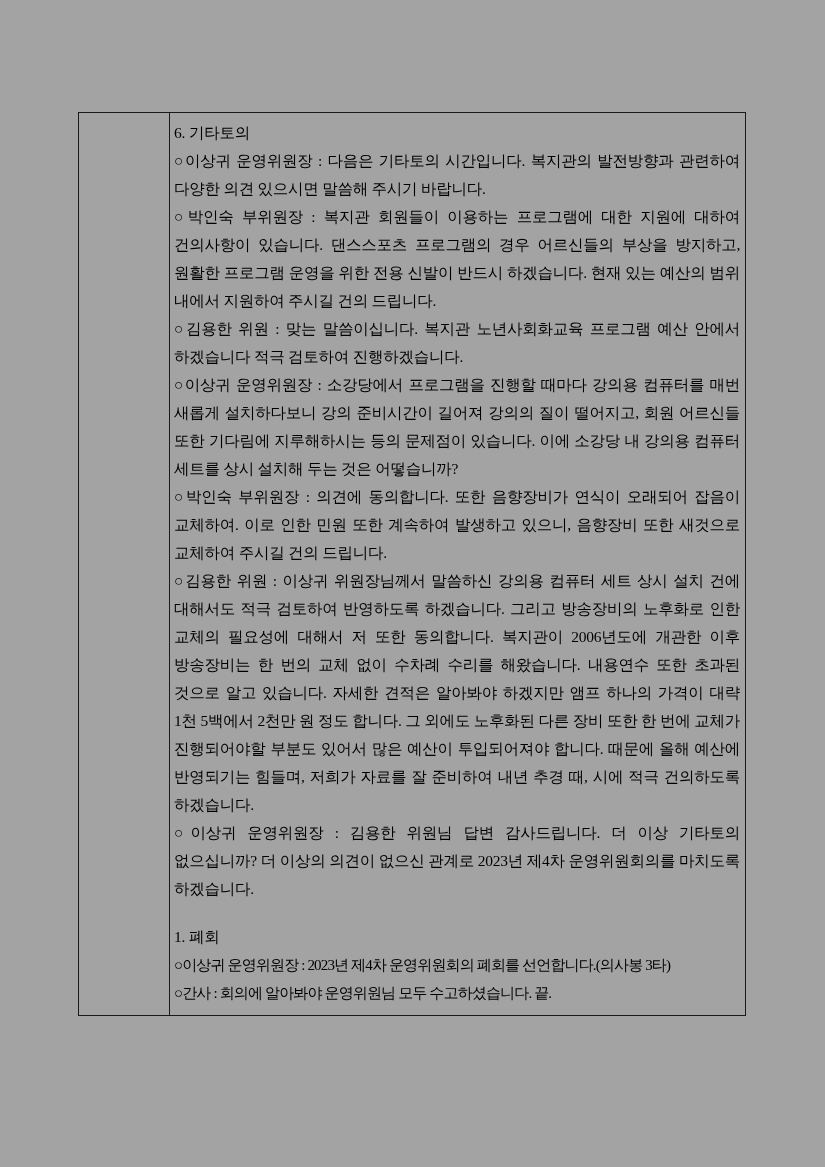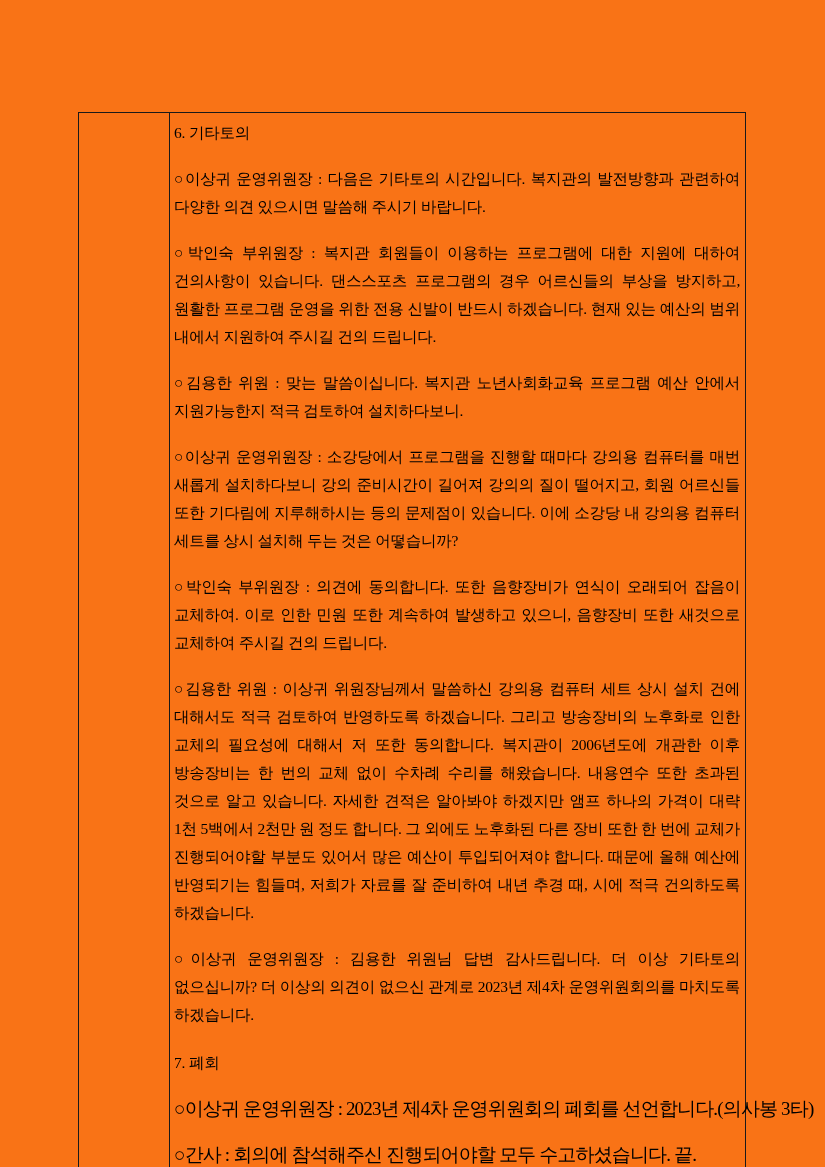--- a/index.html
+++ b/index.html
@@ -16,21 +16,21 @@
     position: relative;
     overflow: hidden;
   }
 
   .page {
     position: absolute;
     left: 0;
     top: 0;
     width: 825px;
     height: 1167px;
-    background: #f97316;
+    background: #a3a3a3;
   }
 
   
   .minutes-table {
     position: absolute;
     left: 78px;
     top: 112px;
     width: 665px;
     border-collapse: collapse;
     table-layout: fixed;
@@ -70,27 +70,26 @@
     line-height: 28px;
     letter-spacing: -0.25px;
     word-break: keep-all;
   }
   .bullet-text {
     flex: 1 1 auto;
     text-align: justify;
     text-justify: inter-character;
     text-align-last: left;
     hyphens: none;
-    margin-top: 18px;
   }
 
   .closing-para {
     display: flex;
     align-items: flex-start;
-    font-size: 19px;
+    font-size: 15px;
     line-height: 28px;
     letter-spacing: -0.85px;
     word-break: keep-all;
     white-space: nowrap;
   }
 </style>
 </head>
 <body>
 
 <div class="page">
@@ -108,49 +107,49 @@
 
           <div class="bullet-para">
             <span class="bullet-text">○이상귀 운영위원장 : 다음은 기타토의 시간입니다. 복지관의 발전방향과 관련하여 다양한 의견 있으시면 말씀해 주시기 바랍니다.</span>
           </div>
 
           <div class="bullet-para">
             <span class="bullet-text">○박인숙 부위원장 : 복지관 회원들이 이용하는 프로그램에 대한 지원에 대하여 건의사항이 있습니다. 댄스스포츠 프로그램의 경우 어르신들의 부상을 방지하고, 원활한 프로그램 운영을 위한 전용 신발이 반드시 하겠습니다. 현재 있는 예산의 범위 내에서 지원하여 주시길 건의 드립니다.</span>
           </div>
 
           <div class="bullet-para">
-            <span class="bullet-text">○김용한 위원 : 맞는 말씀이십니다. 복지관 노년사회화교육 프로그램 예산 안에서 지원가능한지 적극 검토하여 설치하다보니.</span>
+            <span class="bullet-text">○김용한 위원 : 맞는 말씀이십니다. 복지관 노년사회화교육 프로그램 예산 안에서 하겠습니다 적극 검토하여 진행하겠습니다.</span>
           </div>
 
           <div class="bullet-para">
             <span class="bullet-text">○이상귀 운영위원장 : 소강당에서 프로그램을 진행할 때마다 강의용 컴퓨터를 매번 새롭게 설치하다보니 강의 준비시간이 길어져 강의의 질이 떨어지고, 회원 어르신들 또한 기다림에 지루해하시는 등의 문제점이 있습니다. 이에 소강당 내 강의용 컴퓨터 세트를 상시 설치해 두는 것은 어떻습니까?</span>
           </div>
 
           <div class="bullet-para">
             <span class="bullet-text">○박인숙 부위원장 : 의견에 동의합니다. 또한 음향장비가 연식이 오래되어 잡음이 교체하여. 이로 인한 민원 또한 계속하여 발생하고 있으니, 음향장비 또한 새것으로 교체하여 주시길 건의 드립니다.</span>
           </div>
 
           <div class="bullet-para">
             <span class="bullet-text">○김용한 위원 : 이상귀 위원장님께서 말씀하신 강의용 컴퓨터 세트 상시 설치 건에 대해서도 적극 검토하여 반영하도록 하겠습니다. 그리고 방송장비의 노후화로 인한 교체의 필요성에 대해서 저 또한 동의합니다. 복지관이 2006년도에 개관한 이후 방송장비는 한 번의 교체 없이 수차례 수리를 해왔습니다. 내용연수 또한 초과된 것으로 알고 있습니다. 자세한 견적은 알아봐야 하겠지만 앰프 하나의 가격이 대략 1천 5백에서 2천만 원 정도 합니다. 그 외에도 노후화된 다른 장비 또한 한 번에 교체가 진행되어야할 부분도 있어서 많은 예산이 투입되어져야 합니다. 때문에 올해 예산에 반영되기는 힘들며, 저희가 자료를 잘 준비하여 내년 추경 때, 시에 적극 건의하도록 하겠습니다.</span>
           </div>
 
           <div class="bullet-para">
             <span class="bullet-text">○이상귀 운영위원장 : 김용한 위원님 답변 감사드립니다. 더 이상 기타토의 없으십니까? 더 이상의 의견이 없으신 관계로 2023년 제4차 운영위원회의를 마치도록 하겠습니다.</span>
           </div>
 
           <div class="spacer-line"></div>
 
-          <div class="section-head">7. 폐회</div>
+          <div class="section-head">1. 폐회</div>
 
           <div class="closing-para">
             <span class="bullet-text">○이상귀 운영위원장 : 2023년 제4차 운영위원회의 폐회를 선언합니다.(의사봉 3타)</span>
           </div>
 
           <div class="closing-para">
-            <span class="bullet-text">○간사 : 회의에 참석해주신 진행되어야할 모두 수고하셨습니다.   끝.</span>
+            <span class="bullet-text">○간사 : 회의에 알아봐야 운영위원님 모두 수고하셨습니다.   끝.</span>
           </div>
 
         </div>
       </td>
     </tr>
   </tbody>
     </table>
 
 </div>
 

